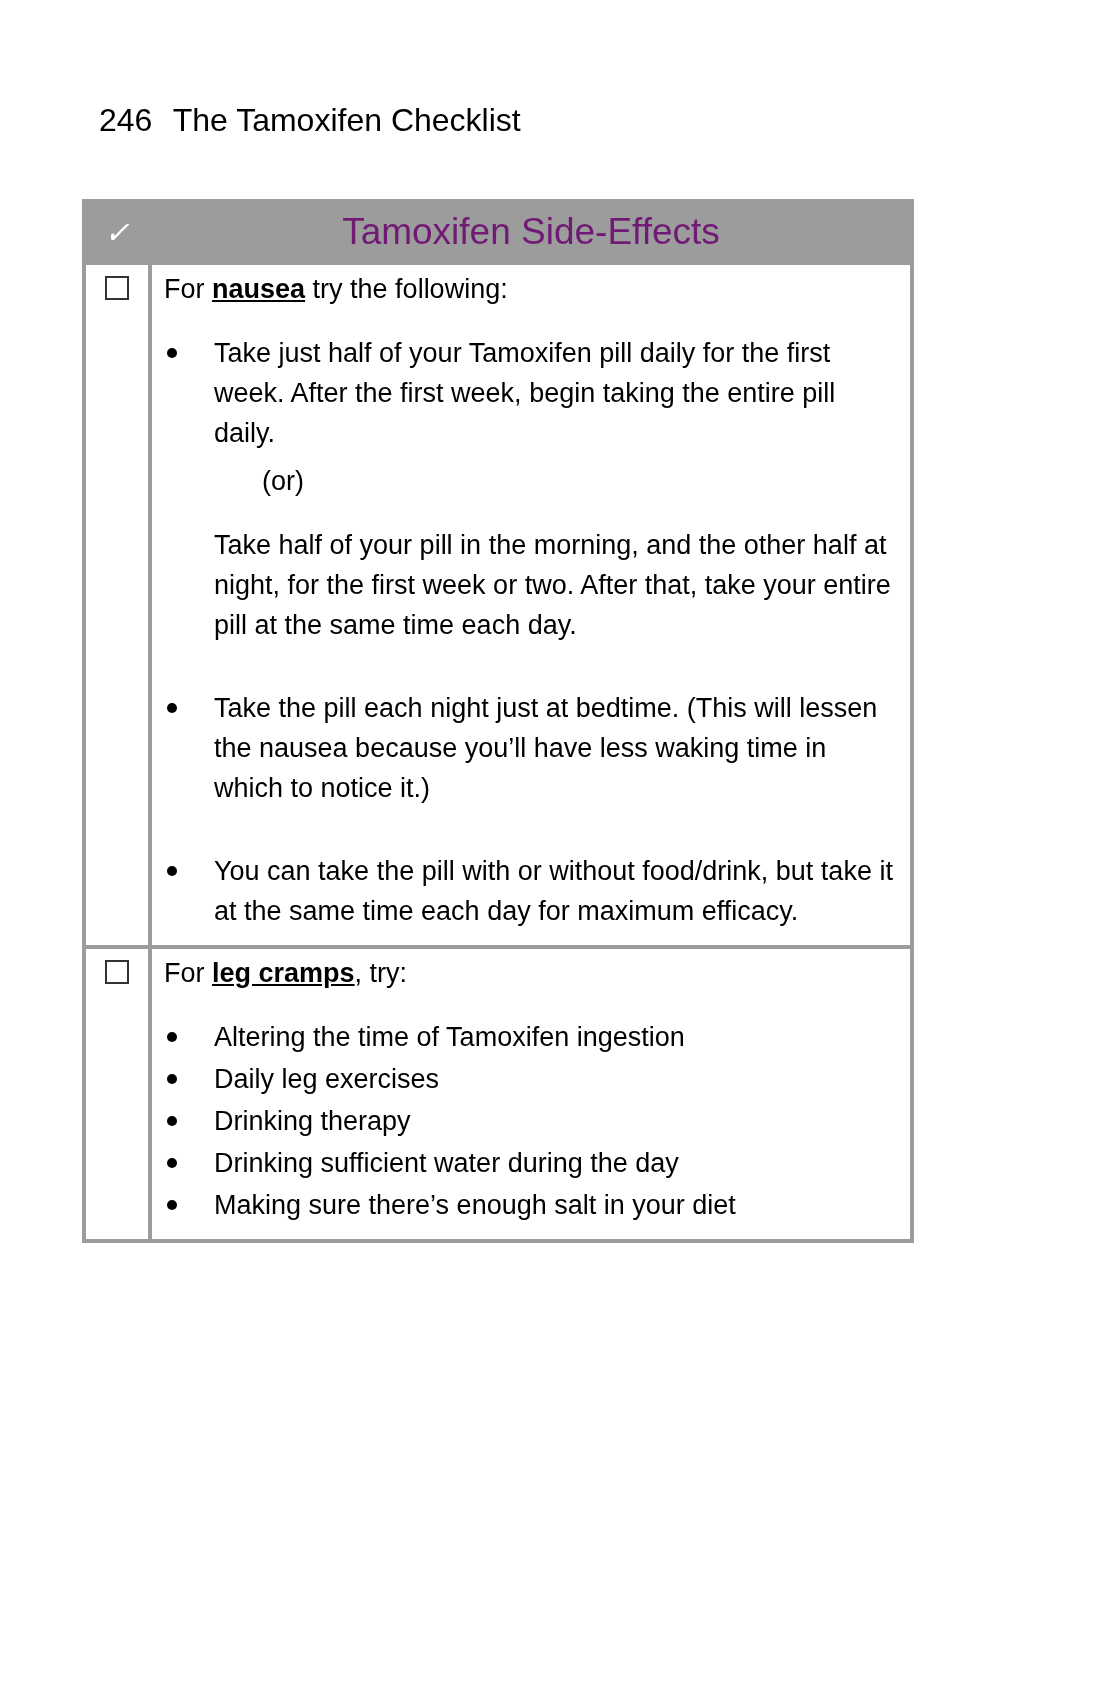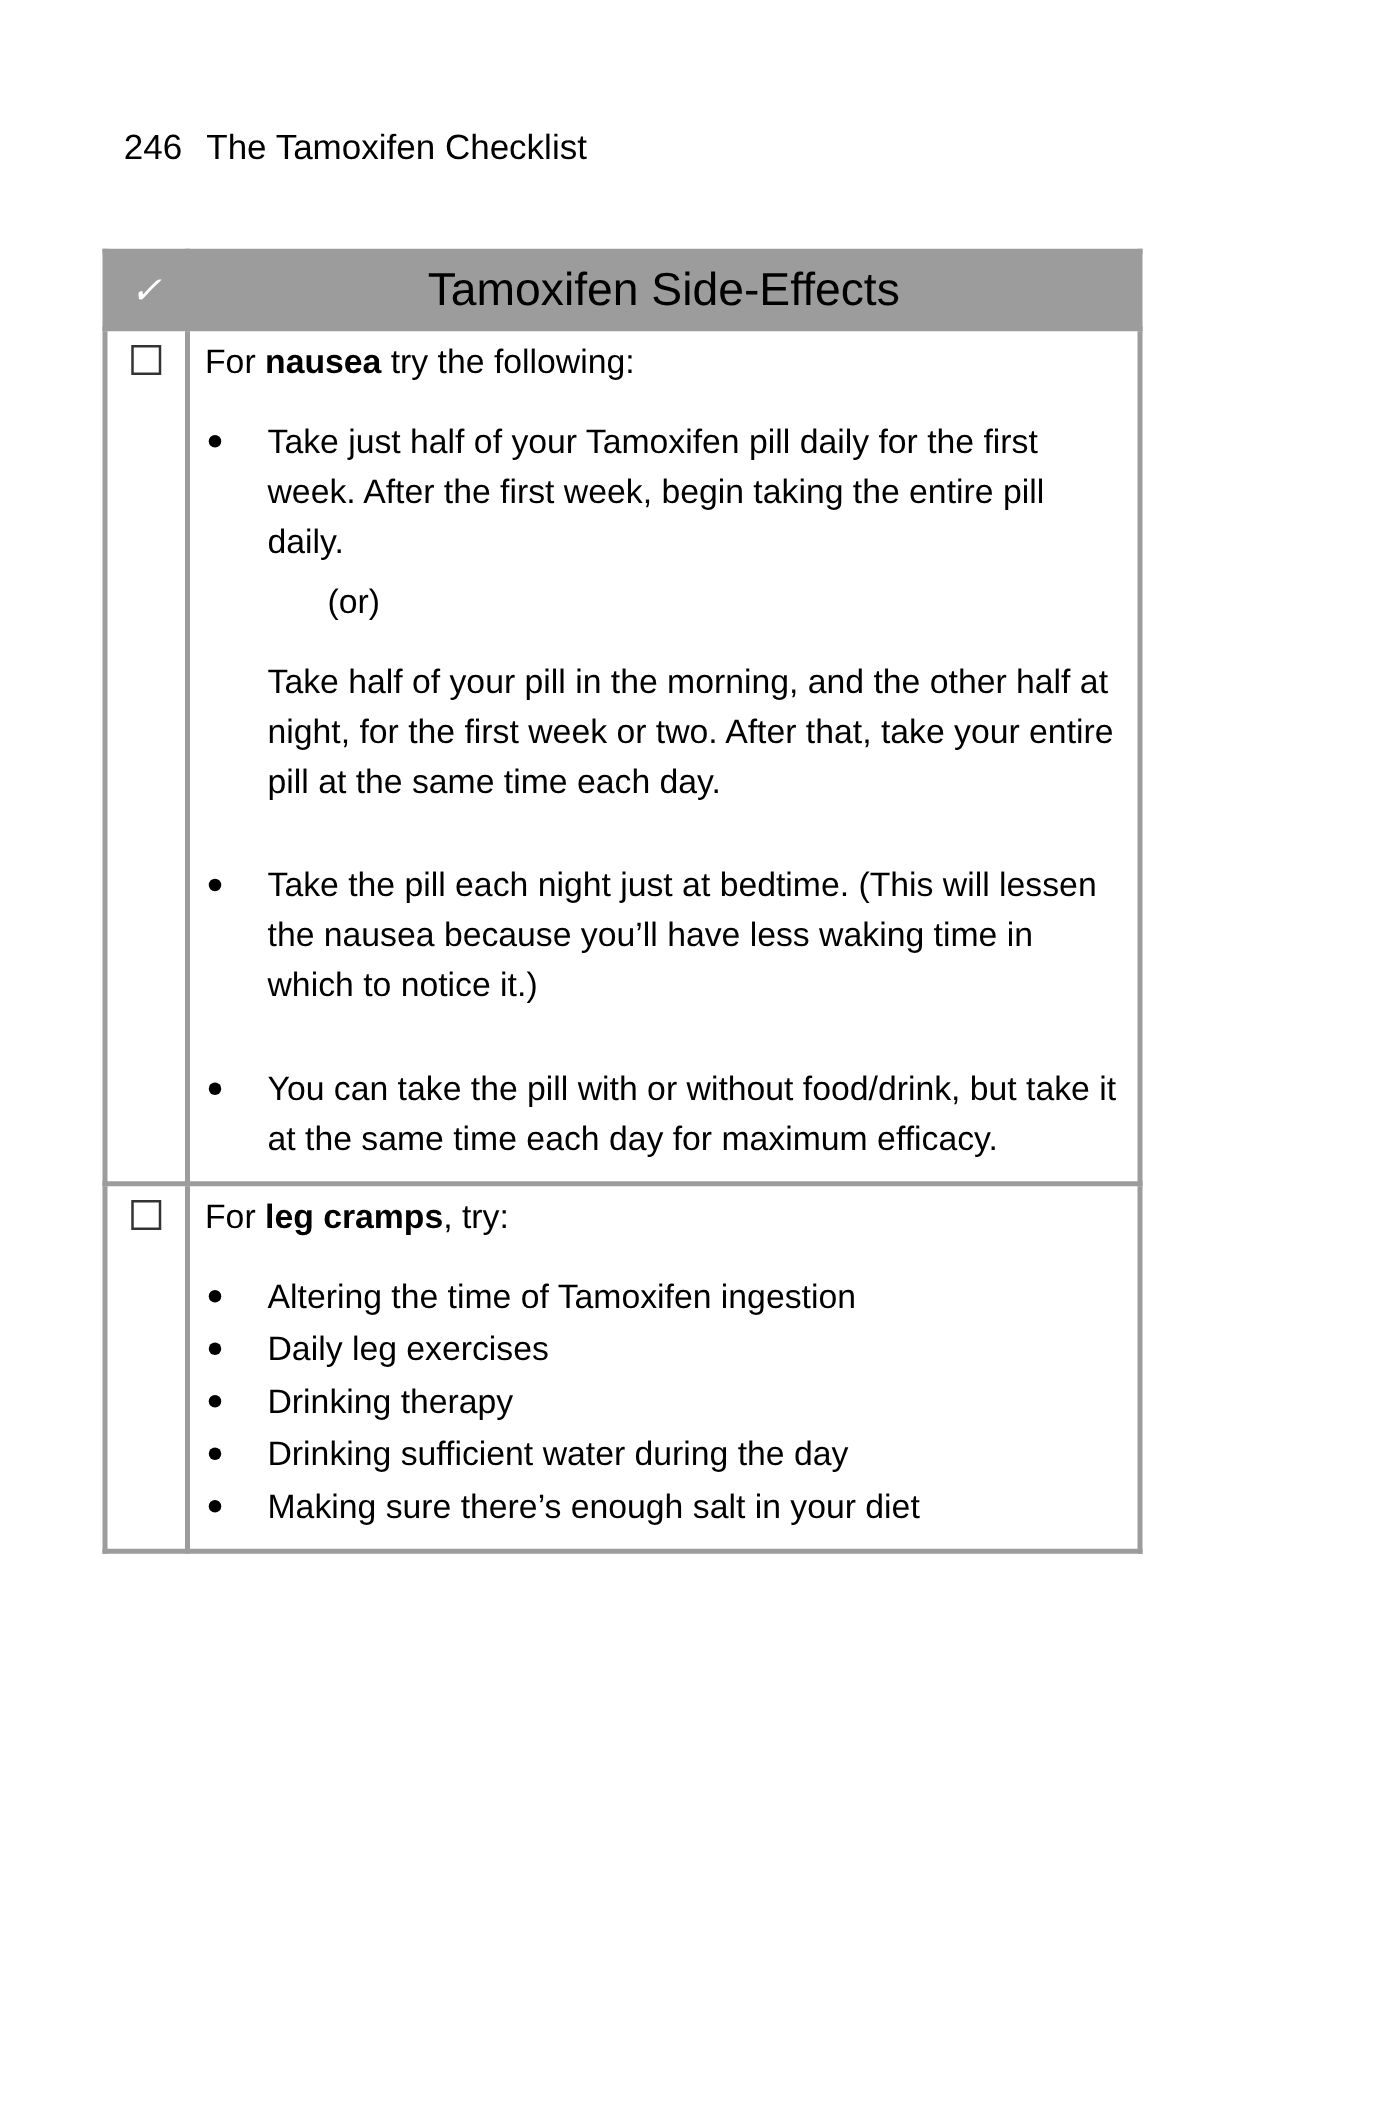--- a/index.html
+++ b/index.html
@@ -12,21 +12,21 @@
       height: 1700px;
       position: relative;
       font-family: "Liberation Sans", sans-serif;
       color: #000;
       overflow: hidden;
     }
     .page-header {
       position: absolute;
       left: 99px;
       top: 102px;
-      font-size: 28px;
+      font-size: 32px;
       letter-spacing: 0px;
       white-space: nowrap;
     }
     .page-header .page-num { margin-right: 12px; }
 
     .checklist-table {
       position: absolute;
       left: 82px;
       top: 199px;
       width: 828px;
@@ -50,21 +50,21 @@
     .header-check {
       color: #ffffff;
       font-family: "DejaVu Serif", serif;
       font-size: 30px;
       text-align: center;
       font-style: italic;
     }
     .header-title {
       font-size: 37px;
       text-align: center;
-      color: #000000;
+      color: #701a75;
     }
 
     .check-cell {
       text-align: center;
     }
     .checkbox {
       display: inline-block;
       width: 24px;
       height: 24px;
       border: 2px solid #333;
@@ -75,21 +75,21 @@
     }
 
     .content-cell {
       padding: 4px 14px 14px 12px !important;
       font-size: 27px;
       line-height: 40px;
     }
     .lead {
       margin: 0;
     }
-    .lead b { font-weight: bold; }
+    .lead b { font-weight: bold; text-decoration: underline; }
 
     ul.bullets {
       list-style: none;
       margin: 0;
       padding: 0;
     }
     ul.bullets li {
       position: relative;
       padding-left: 50px;
     }

